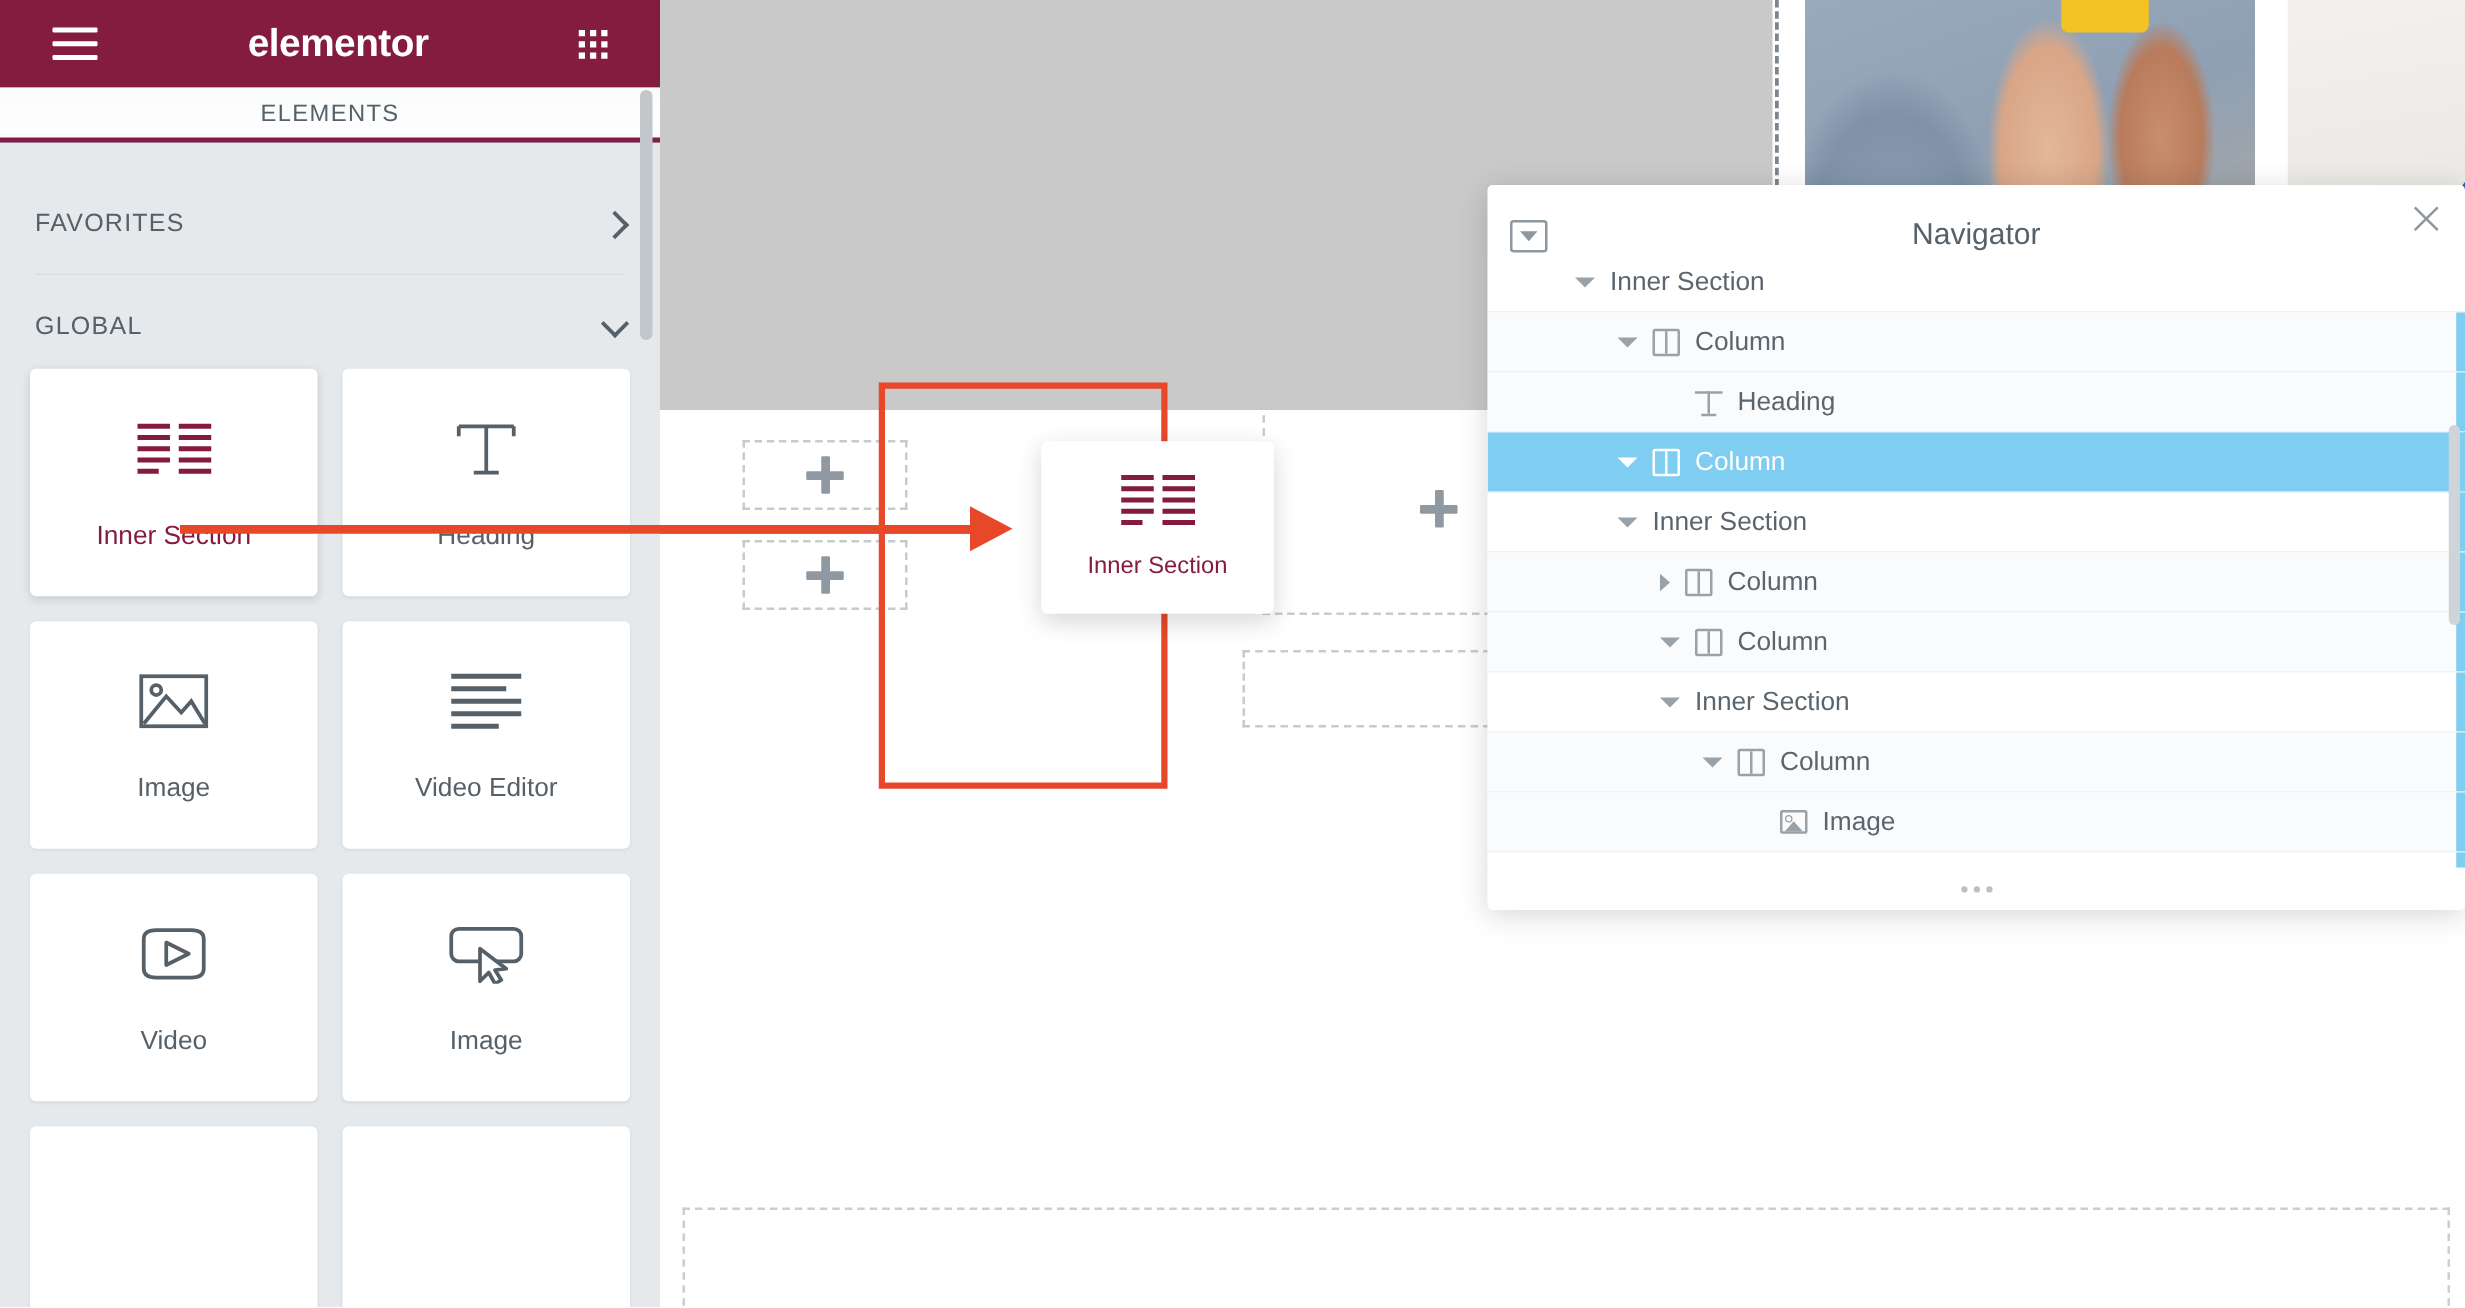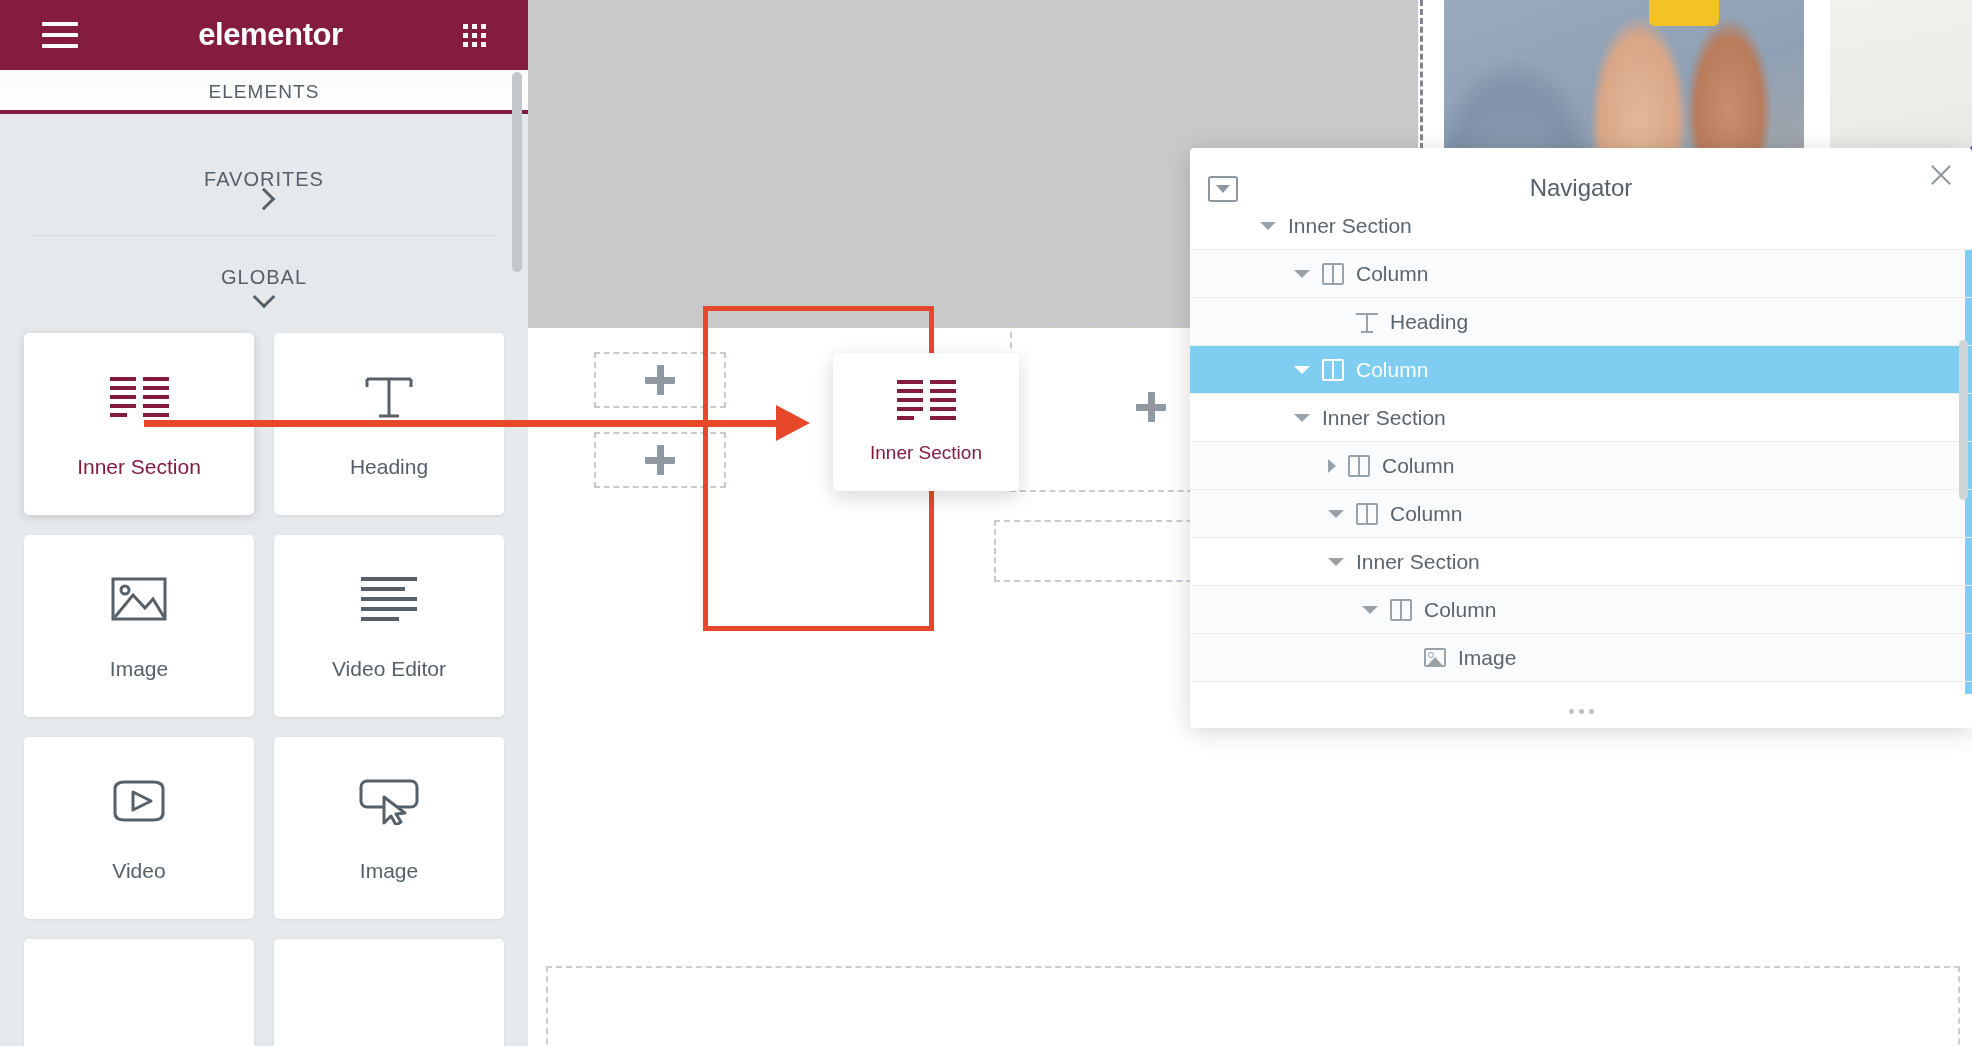--- a/index.html
+++ b/index.html
@@ -58,21 +58,21 @@
   #search-box input {
     flex: 1; border: 0; outline: 0; background: transparent;
     font-family: "Liberation Sans", sans-serif;
     font-size: 21px; font-style: italic; color: #6d757d;
   }
   #search-box input::placeholder { color: #9aa1a8; font-style: italic; }
 
   
   .cat-row {
     display: flex; align-items: center; justify-content: space-between;
-    padding: 30px 6px 28px 6px; cursor: pointer; flex-direction: column;
+    padding: 30px 6px 28px 6px; cursor: pointer;
   }
   .cat-row + .widget-grid { margin-top: -6px; }
   .cat-label { font-size: 20px; letter-spacing: 1px; color: #556068; }
   .cat-sep { height: 1px; background: #d9dde1; margin: 0 6px; }
   .chev { width: 16px; height: 16px; border-right: 3px solid #556068;
           border-bottom: 3px solid #556068; }
   .chev.right { transform: rotate(-45deg); }
   .chev.down  { transform: rotate(45deg); margin-bottom: 6px; }
 
   

